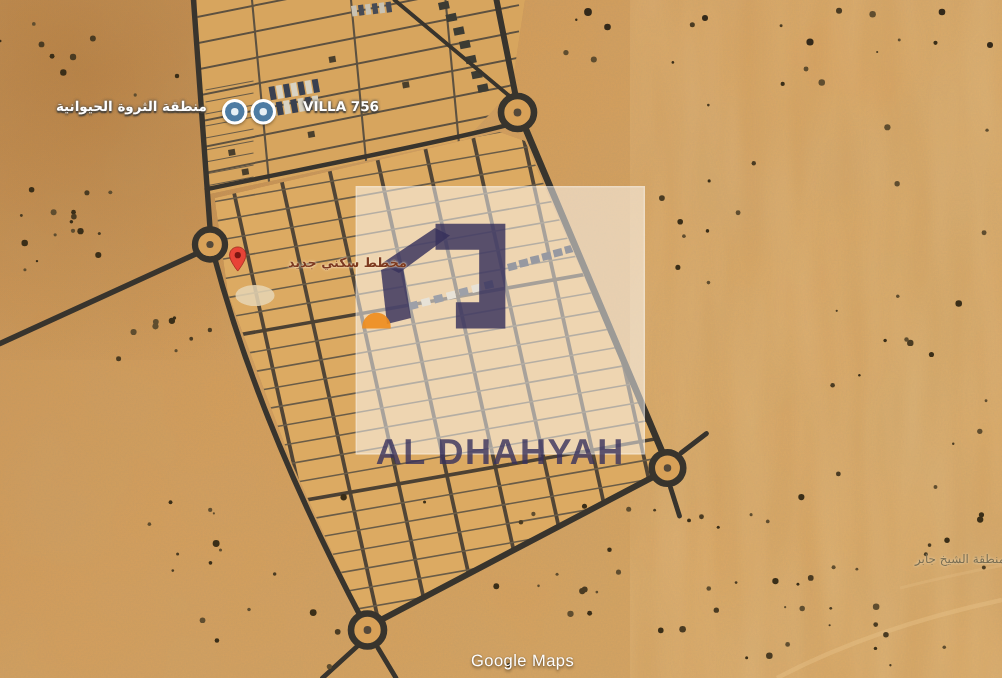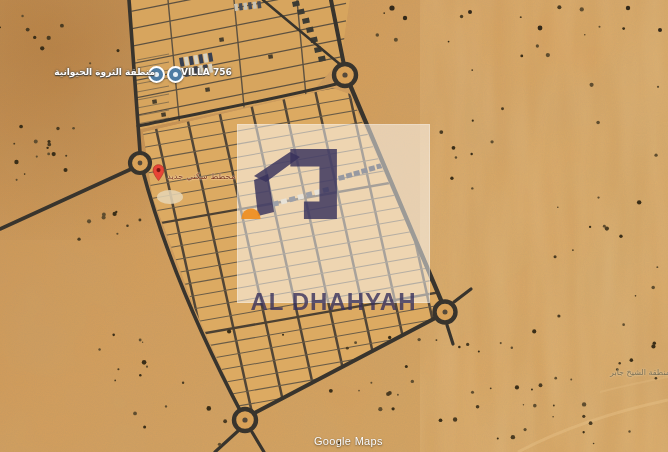--- a/index.html
+++ b/index.html
@@ -13,22 +13,22 @@
             font-size:24px;font-weight:800;letter-spacing:1px;color:rgba(55,49,92,0.80);
             font-family:"Liberation Sans",sans-serif;margin-top:48px;}
   .wm-sub{position:absolute;left:0;top:152px;width:100%;text-align:center;
           font-size:10.5px;font-weight:700;letter-spacing:3px;color:rgba(238,141,31,0.90);}
   .wm-logo{position:absolute;left:43px;top:18px;}
 
   
   .maplabel{position:absolute;white-space:nowrap;pointer-events:none;}
   .poi-label{font-size:9px;font-weight:700;color:#fff;font-family:"DejaVu Sans",sans-serif;
              text-shadow:0 0 2px #54504a,0 0 2px #54504a,0 1px 1px #3c3832;}
-  .pin-label{font-size:8.5px;font-weight:400;color:#7d3a20;font-family:"DejaVu Sans",sans-serif;
-             text-shadow:0 0 2px rgba(255,236,205,0.95),0 0 1px rgba(255,236,205,0.9);}
+  .pin-label{font-size:8.5px;font-weight:700;color:#7d3a20;font-family:"DejaVu Sans",sans-serif;
+             text-shadow:0 0 2px rgba(255,236,205,0.95),0 0 1px rgba(255,236,205,0.9);padding-left:25px;}
   .district-label{font-size:8px;color:#7b6f53;font-family:"DejaVu Sans",sans-serif;
              text-shadow:0 0 2px rgba(250,235,205,0.9);}
   .attribution{font-size:11px;color:#ffffff;letter-spacing:0.3px;
              text-shadow:0 1px 2px rgba(0,0,0,0.45),0 0 1px rgba(0,0,0,0.3);padding-left:31px;}
 
   
   .poi-marker{position:absolute;width:13px;height:13px;border-radius:50%;
               background:#4e7ca3;border:2px solid #ffffff;box-sizing:content-box;
               box-shadow:0 1px 2px rgba(0,0,0,0.35);}
   .poi-marker .glyph{position:absolute;left:4px;top:4px;width:5px;height:5px;
@@ -402,26 +402,26 @@
         <path d="M55,30 L103,30 L103,104 L69,104 L69,84 L85,84 L85,48 L55,48 Z" transform="translate(0,-4) scale(0.97)"></path>
       </g>
       <circle cx="14" cy="95" r="9.5" fill="rgba(238,141,31,0.92)" transform="translate(0,-1)"></circle>
     </svg>
     <div class="wm-title">AL DHAHYAH</div>
   </div>
 
   <div class="poi-marker" style="left:148px;top:66px;">
     <span class="glyph"></span>
   </div>
-  <div class="maplabel poi-label" style="right:513px;top:67px;text-align:right;">منطقة الثروة الحيوانية</div>
+  <div class="maplabel poi-label" style="right:530px;top:67px;text-align:right;">منطقة الثروة الحيوانية</div>
 
   <div class="poi-marker" style="left:167px;top:66px;">
     <span class="glyph"></span>
   </div>
-  <div class="maplabel poi-label" style="left:181px;top:67px;text-align:right;">VILLA 756</div>
+  <div class="maplabel poi-label" style="left:202px;top:67px;text-align:right;">VILLA 756</div>
 
   <div class="pin-wrap" style="left:152px;top:164px;">
     <svg width="13" height="18" viewBox="0 0 20 28">
       <path d="M10,1 C5,1 1.5,4.8 1.5,9.5 C1.5,15.5 10,26 10,26 C10,26 18.5,15.5 18.5,9.5 C18.5,4.8 15,1 10,1 Z" fill="#e84437" stroke="#9b241c" stroke-width="0.8"></path>
       <circle cx="10" cy="9.5" r="3.2" fill="#7a1612"></circle>
     </svg>
   </div>
   <div class="maplabel pin-label" style="left:167px;top:171px;">مخطط سكني جديد</div>
 
   <div class="maplabel district-label" style="left:610px;top:368px;">منطقة الشيخ جابر</div>

